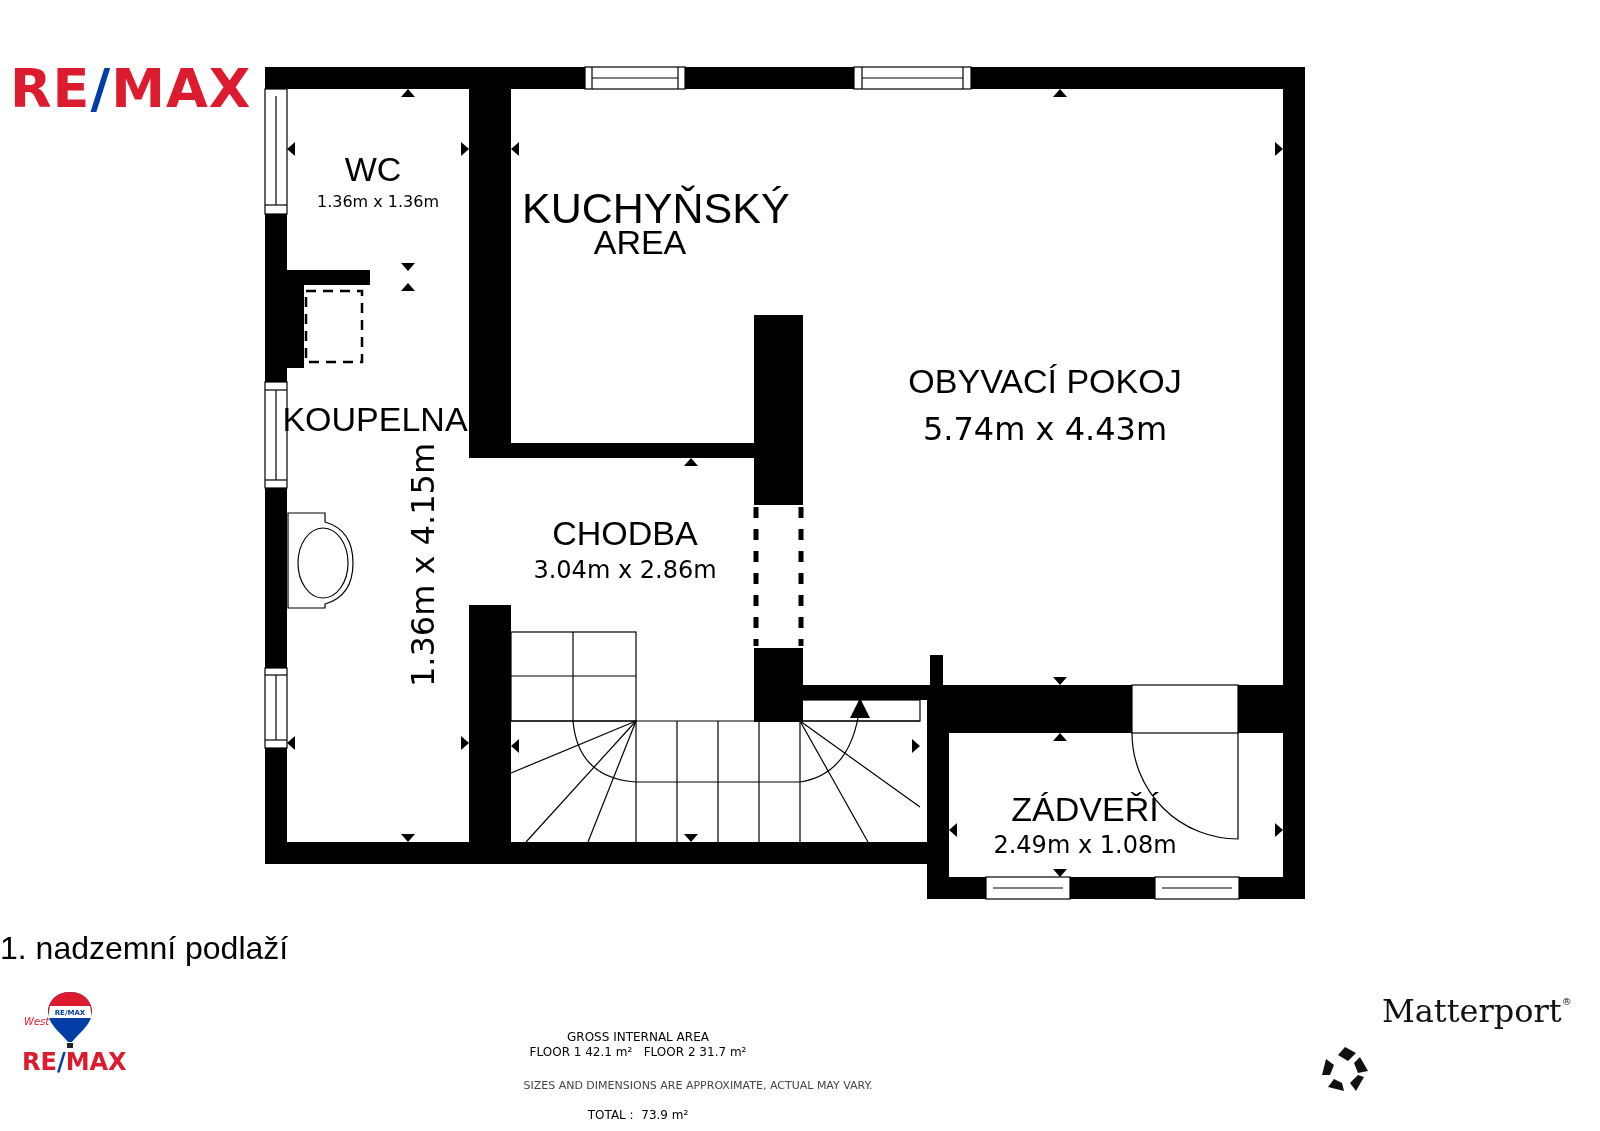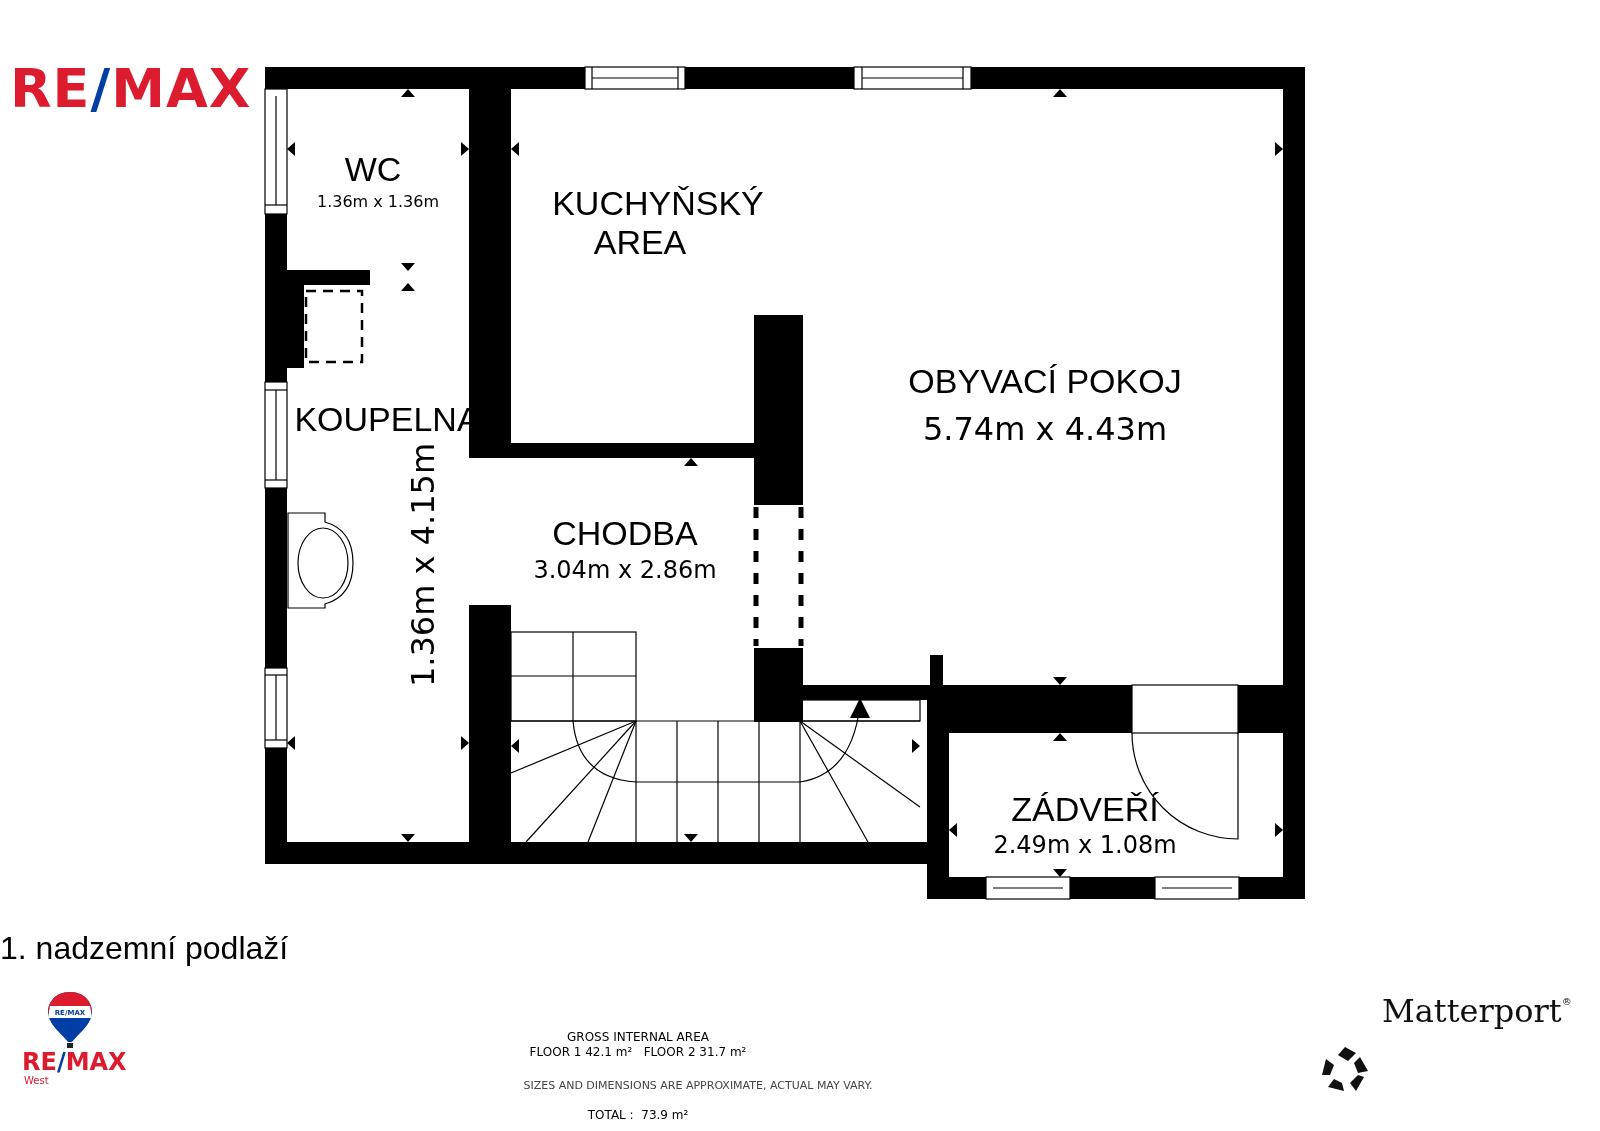--- a/index.html
+++ b/index.html
@@ -8,21 +8,21 @@
   .logo-top { left:10px; top:62px; font-family:"DejaVu Sans", sans-serif; font-weight:bold; font-size:54px; letter-spacing:1px; color:#dc1c2e; line-height:1; }
   .logo-top .slash { color:#003da5; }
   svg.plan { position:absolute; left:0; top:0; }
   .room-label { position:absolute; text-align:center; font-family:"Liberation Sans", sans-serif; white-space:nowrap; line-height:1.15; }
   .room-dim { position:absolute; text-align:center; font-family:"DejaVu Sans", sans-serif; white-space:nowrap; }
   .floor-title { left:0; width:1600px; top:930px; text-align:left; font-family:"Liberation Sans", sans-serif; font-size:32px; }
   .gia { left:0; width:1276px; top:1030px; text-align:center; font-family:"DejaVu Sans", sans-serif; font-size:12px; line-height:15px; }
   .disclaimer { left:0; width:1396px; top:1079px; text-align:center; font-family:"DejaVu Sans", sans-serif; font-size:11px; color:#444; }
   .logo-bottom { left:22px; top:1050px; font-family:"DejaVu Sans", sans-serif; font-weight:bold; font-size:24px; color:#dc1c2e; line-height:1; }
   .logo-bottom .slash { color:#003da5; }
-  .logo-bottom-sub { left:24px; top:1075px; font-size:10px; color:#dc1c2e; font-family:"DejaVu Sans", sans-serif; }
+  .logo-bottom-sub { left:24px; top:1016px; font-size:10px; color:#dc1c2e; font-family:"DejaVu Sans", sans-serif;font-style:italic; }
   .matterport { left:1382px; top:992px; font-family:"DejaVu Serif", serif; font-size:32px; color:#111; }
   .matterport sup { font-size:10px; vertical-align:top; position:relative; top:4px; }
 </style>
 </head>
 <body>
 
 <div class="abs logo-top">
   <span>RE</span><span class="slash">/</span><span>MAX</span>
 </div>
 
@@ -143,27 +143,27 @@
     <polygon points="287,743 295,736 295,750"></polygon>
     <polygon points="469,743 461,736 461,750"></polygon>
     <polygon points="511,746 519,739 519,753"></polygon>
     <polygon points="920,746 912,739 912,753"></polygon>
   </g>
 </svg>
 
 <div class="room-label" style="left:323px; top:150px; width:100px; font-size:34px;">WC</div>
 <div class="room-dim" style="left:298px; top:192px; width:160px; font-size:16px;">1.36m x 1.36m</div>
 
-<div class="room-label" style="left:533px; top:184px; width:250px; font-size:34px;">KUCHYŇSKÝ</div>
+<div class="room-label" style="left:522px; top:184px; width:250px; font-size:43px;">KUCHYŇSKÝ</div>
 <div class="room-label" style="left:515px; top:223px; width:250px; font-size:34px;">AREA</div>
 
 <div class="room-label" style="left:880px; top:362px; width:330px; font-size:34px;">OBYVACÍ POKOJ</div>
 <div class="room-dim" style="left:880px; top:410px; width:330px; font-size:32px;">5.74m x 4.43m</div>
 
-<div class="room-label" style="left:275px; top:400px; width:200px; font-size:34px;margin-left:12px;">KOUPELNA</div>
+<div class="room-label" style="left:275px; top:400px; width:200px; font-size:34px;">KOUPELNA</div>
 <div class="room-dim" style="left:273px; top:546px; width:300px; font-size:32px; transform:rotate(-90deg); transform-origin:center;">1.36m x 4.15m</div>
 
 <div class="room-label" style="left:500px; top:514px; width:250px; font-size:34px;">CHODBA</div>
 <div class="room-dim" style="left:500px; top:556px; width:250px; font-size:24px;">3.04m x 2.86m</div>
 
 <div class="room-label" style="left:970px; top:790px; width:230px; font-size:34px;">ZÁDVEŘÍ</div>
 <div class="room-dim" style="left:970px; top:831px; width:230px; font-size:24px;text-align:center;">2.49m x 1.08m</div>
 
 <div class="abs floor-title">1. nadzemní podlaží</div>
 

